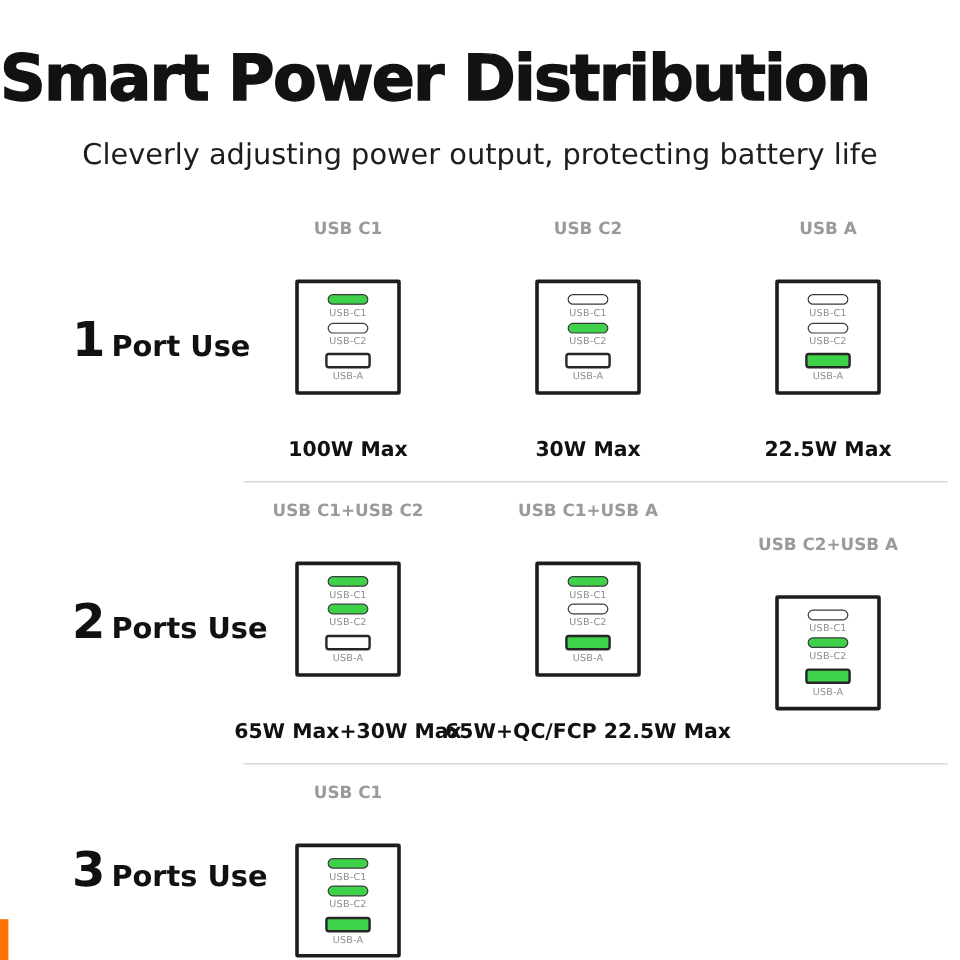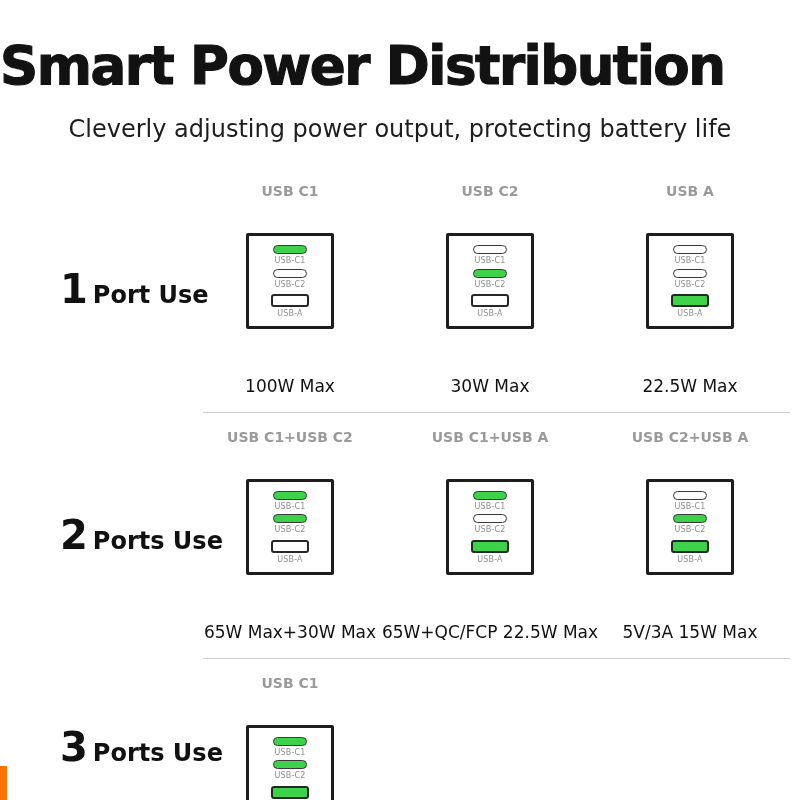--- a/index.html
+++ b/index.html
@@ -26,21 +26,21 @@
   .charger-body {
     width:88px; border:3px solid #1d1d1d; border-radius:2px; background:#fff;
     padding:9px 0 7px; display:flex; flex-direction:column; align-items:center; gap:3px;
   }
   .port-group { display:flex; flex-direction:column; align-items:center; }
   .port { display:block; background:#fff; }
   .port.pill { width:34px; height:9px; border:1.6px solid #3a3a3a; border-radius:5px; }
   .port.usba { width:38px; height:13px; border:2.2px solid #262626; border-radius:3px; margin-top:2px; }
   .port.active { background:var(--port-active,#3ed24b); }
   .port-label { font-size:8px; color:#8f8f8f; margin-top:2px; line-height:1.2; letter-spacing:.2px; }
-  .caption { font-size:17px; font-weight:normal; margin-top:22px; color:#111; white-space:nowrap; }
+  .caption { font-size:17px; font-weight:bold; margin-top:11px; color:#111; white-space:nowrap; }
 
   .divider { border:0; border-top:1.5px solid #cfcfcf; margin:16px 10px 16px 203px; }
   .accent-bar { position:absolute; left:0; bottom:0; width:7px; height:34px; background:var(--accent,#ff7300); }
 </style>
 </head>
 <body style="--port-active: #3ed24b; --accent: #ff7300;">
 
 <div class="poster">
 
   <h1 class="title">Smart Power Distribution</h1>
@@ -165,21 +165,20 @@
         </div>
         <div class="port-group">
           <span class="port pill active"></span>
           <span class="port-label">USB-C2</span>
         </div>
         <div class="port-group">
           <span class="port usba active"></span>
           <span class="port-label">USB-A</span>
         </div>
       </div>
-      <figcaption class="caption">5V/3A 15W Max</figcaption>
     </figure>
   </section>
 
   <hr class="divider">
 
   <section class="row">
     <div class="row-label">
       <span class="row-num">3</span>
       <span class="row-txt">Ports Use</span>
     </div>

